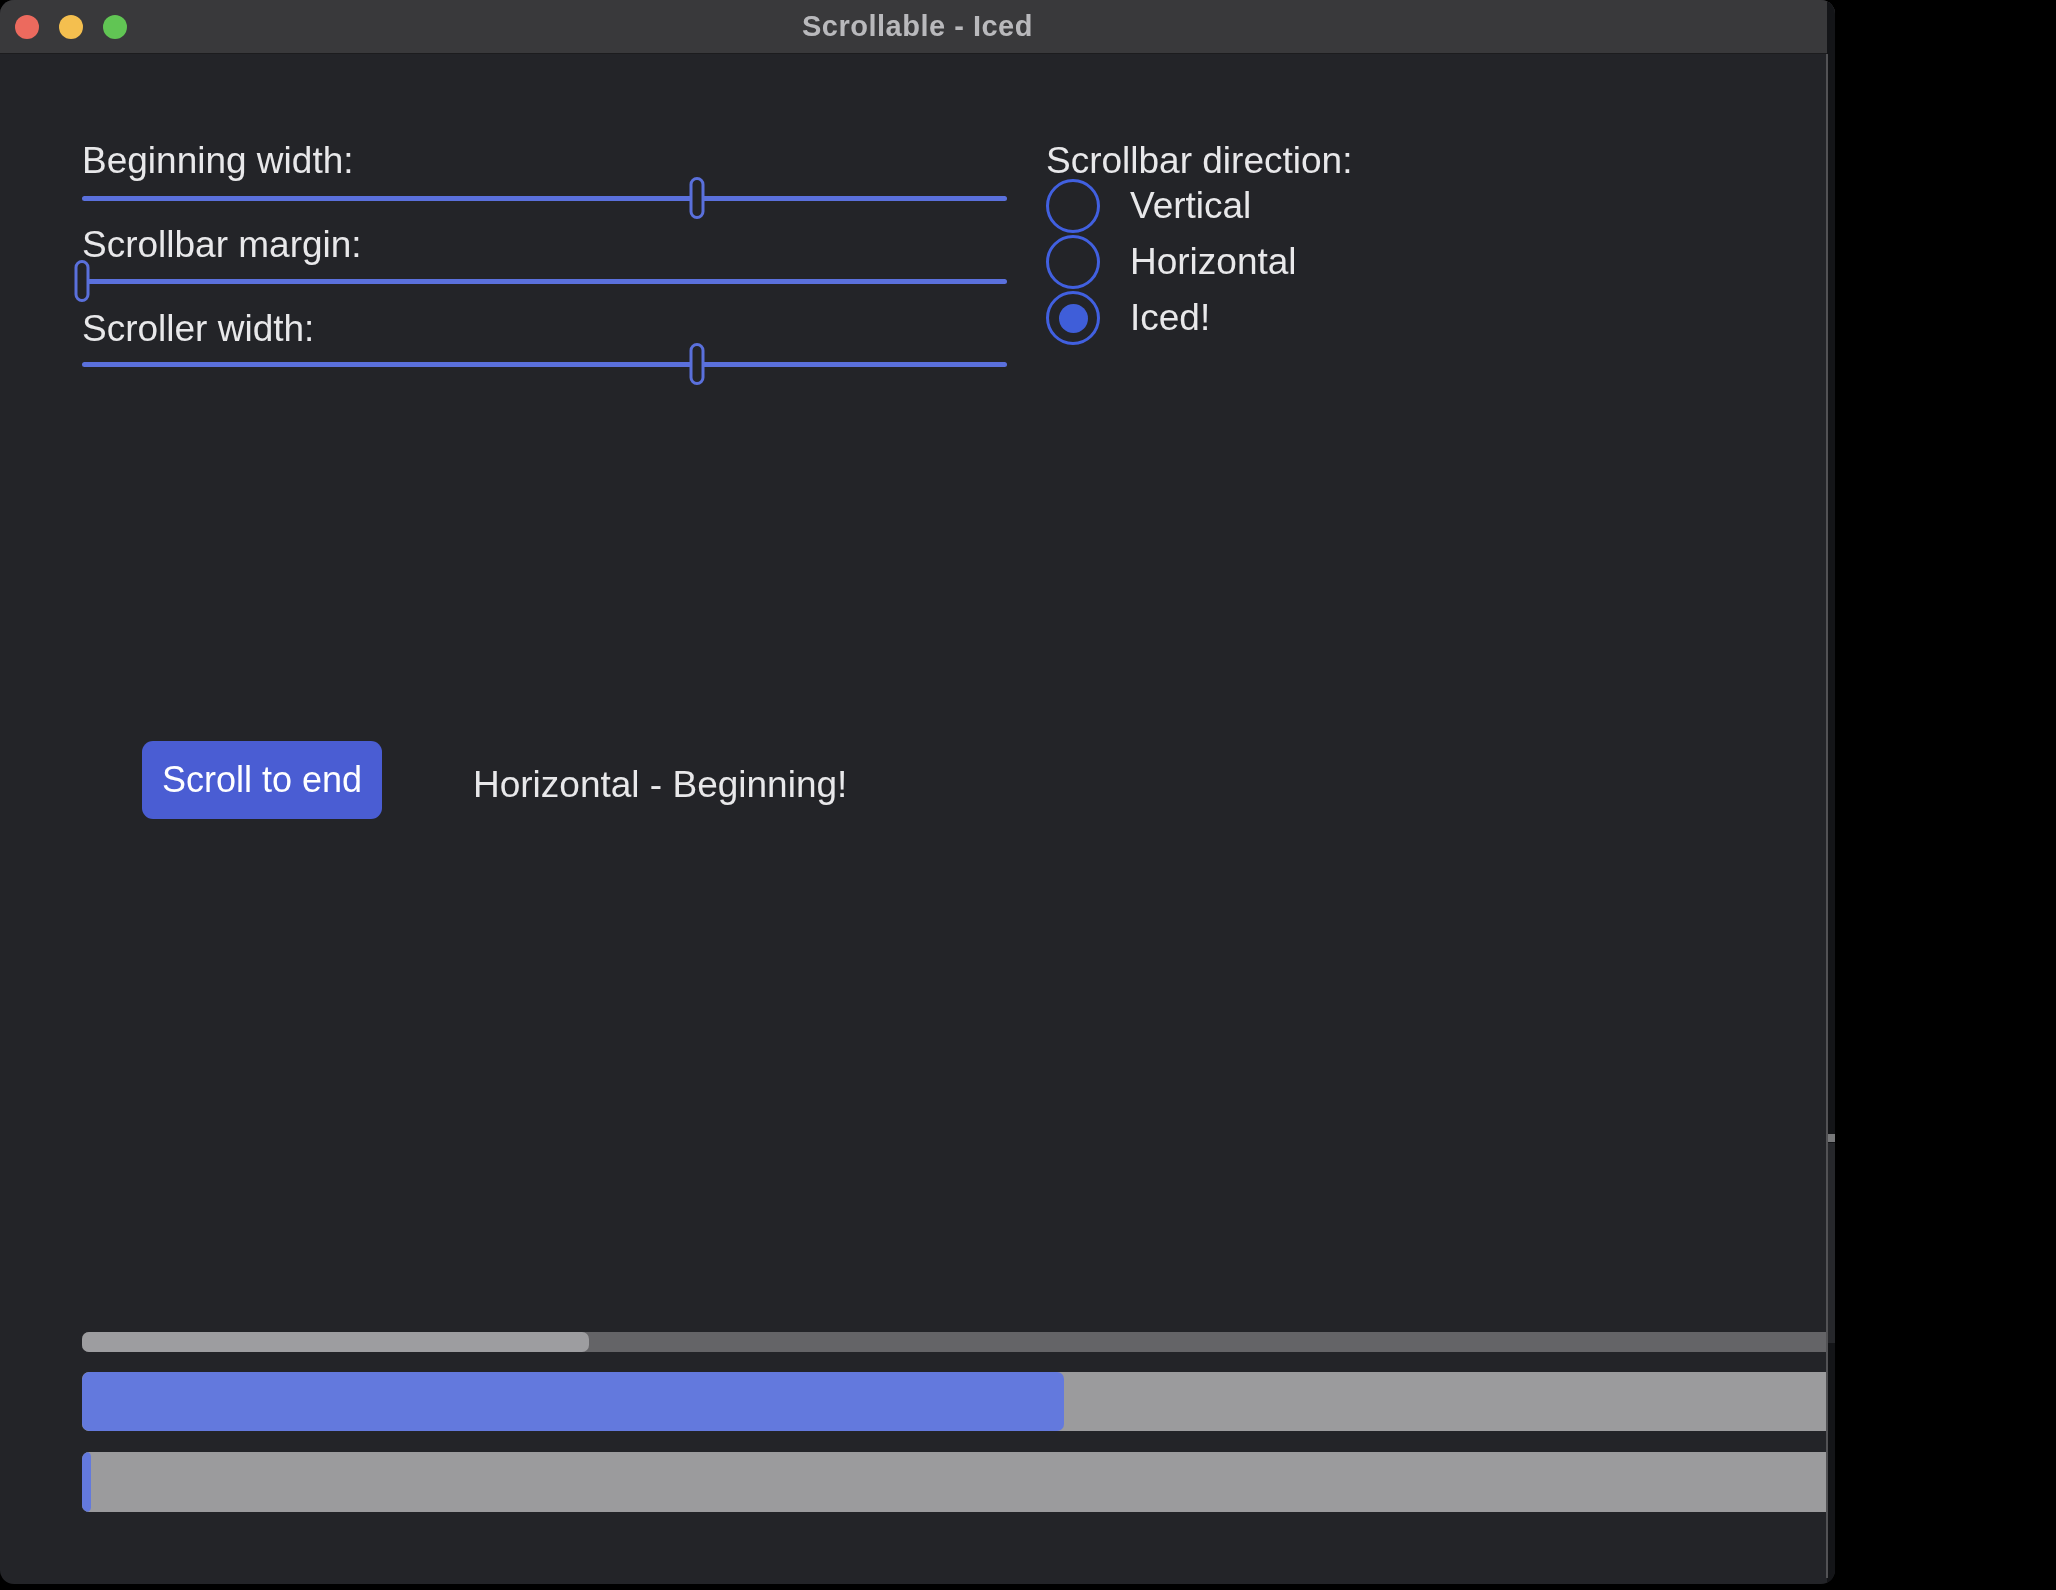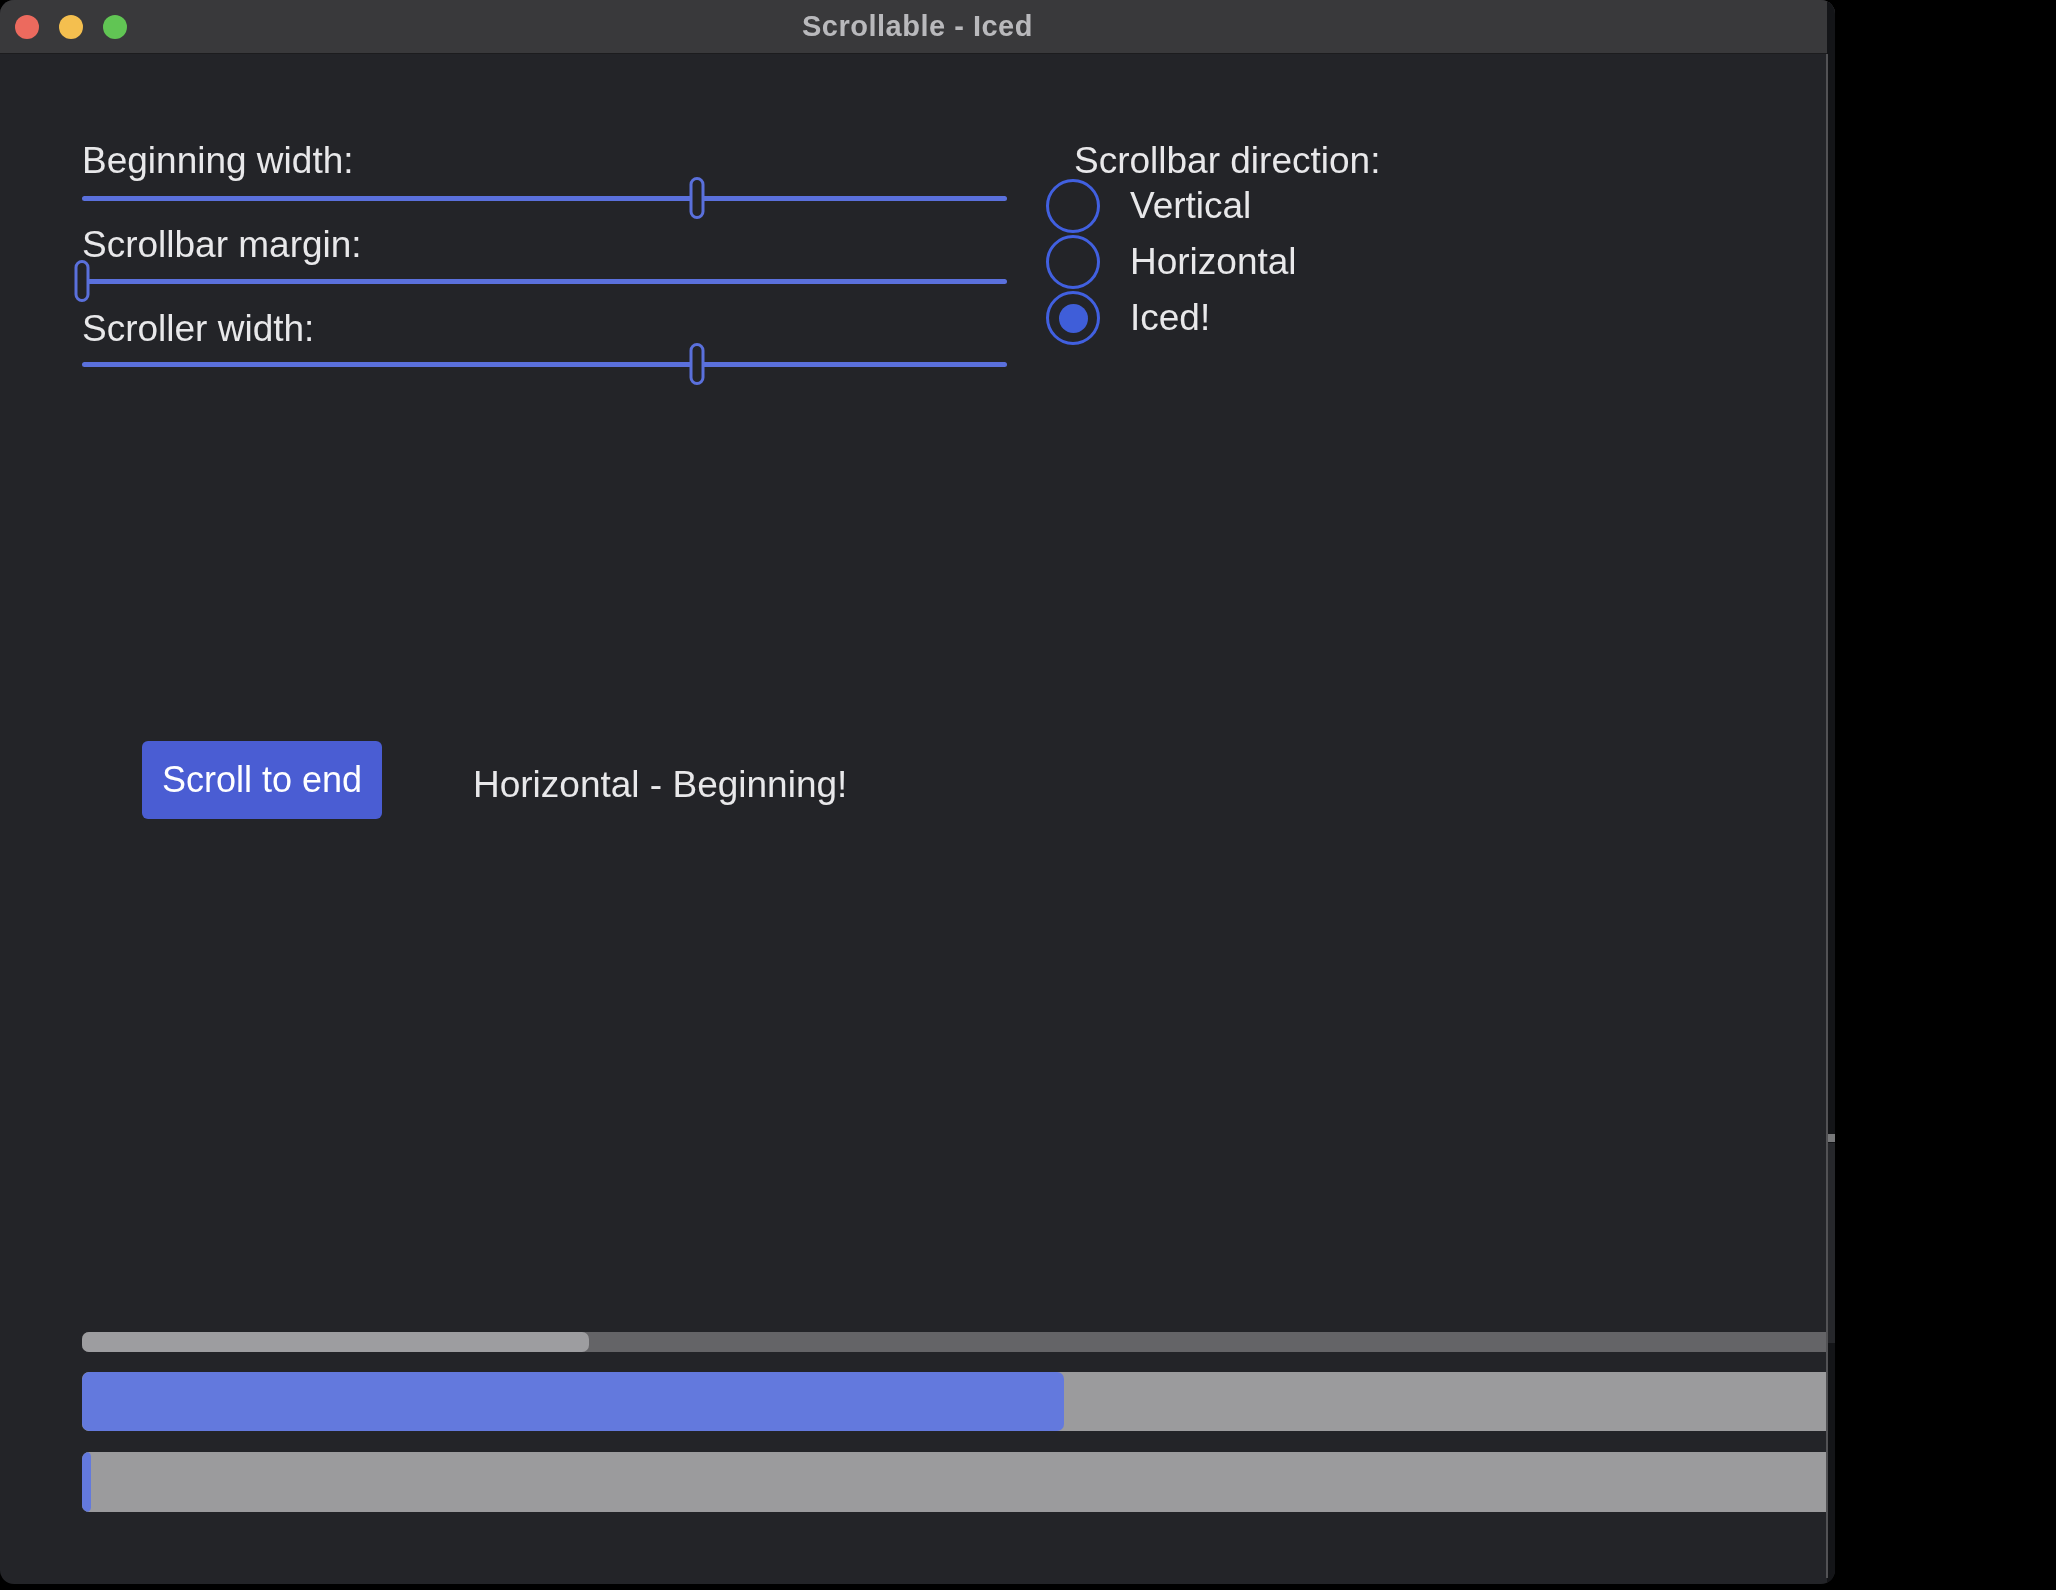--- a/index.html
+++ b/index.html
@@ -41,21 +41,21 @@
     width:54px; height:54px; border-radius:50%; border:3px solid #4160e0;
     flex:0 0 auto; display:flex; align-items:center; justify-content:center;
   }
   .radio-dot { width:29px; height:29px; border-radius:50%; background:#3f5ed9; display:none; }
   .radio-row.selected .radio-dot { display:block; }
   .radio-label { color:#e8e8ea; font-size:37px; margin-left:30px; }
 
   
   .scroll-btn {
     position:absolute; left:142px; top:741px; width:240px; height:78px;
-    background:#4a5dd3; color:#ffffff; font-size:36px; border:none; border-radius:6px;
+    background:#4a5dd3; color:#ffffff; font-size:36px; border:none; border-radius:11px;
     font-family:"Liberation Sans", sans-serif; display:flex; align-items:center; justify-content:center;
     cursor:pointer;
   }
   .status-text { position:absolute; left:461px; top:764px; color:#e8e8ea; font-size:37px;margin-left:12px; }
 
   
   .vscrollbar {
     position:absolute; left:1948px; top:405px; width:22px; height:925px;
     background:#646467; border-radius:7px;
   }
@@ -103,21 +103,21 @@
     <div class="rail"></div>
     <div class="handle" style="left: 0%;"></div>
   </div>
 
   <div class="label" style="left:82px; top:308px;">Scroller width:</div>
   <div class="slider" style="top:343px;">
     <div class="rail"></div>
     <div class="handle" style="left: 66.5%;"></div>
   </div>
 
-  <div class="label" style="left:1046px; top:140px;margin-left:28px;">Scrollbar direction:</div>
+  <div class="label" style="left:1046px; top:140px;">Scrollbar direction:</div>
   <div class="dir-group" style="top:178px;">
     <div class="radio-row">
       <div class="radio-circle">
         
       </div>
       <div class="radio-label">Vertical</div>
     </div>
     <div class="radio-row">
       <div class="radio-circle">
         

